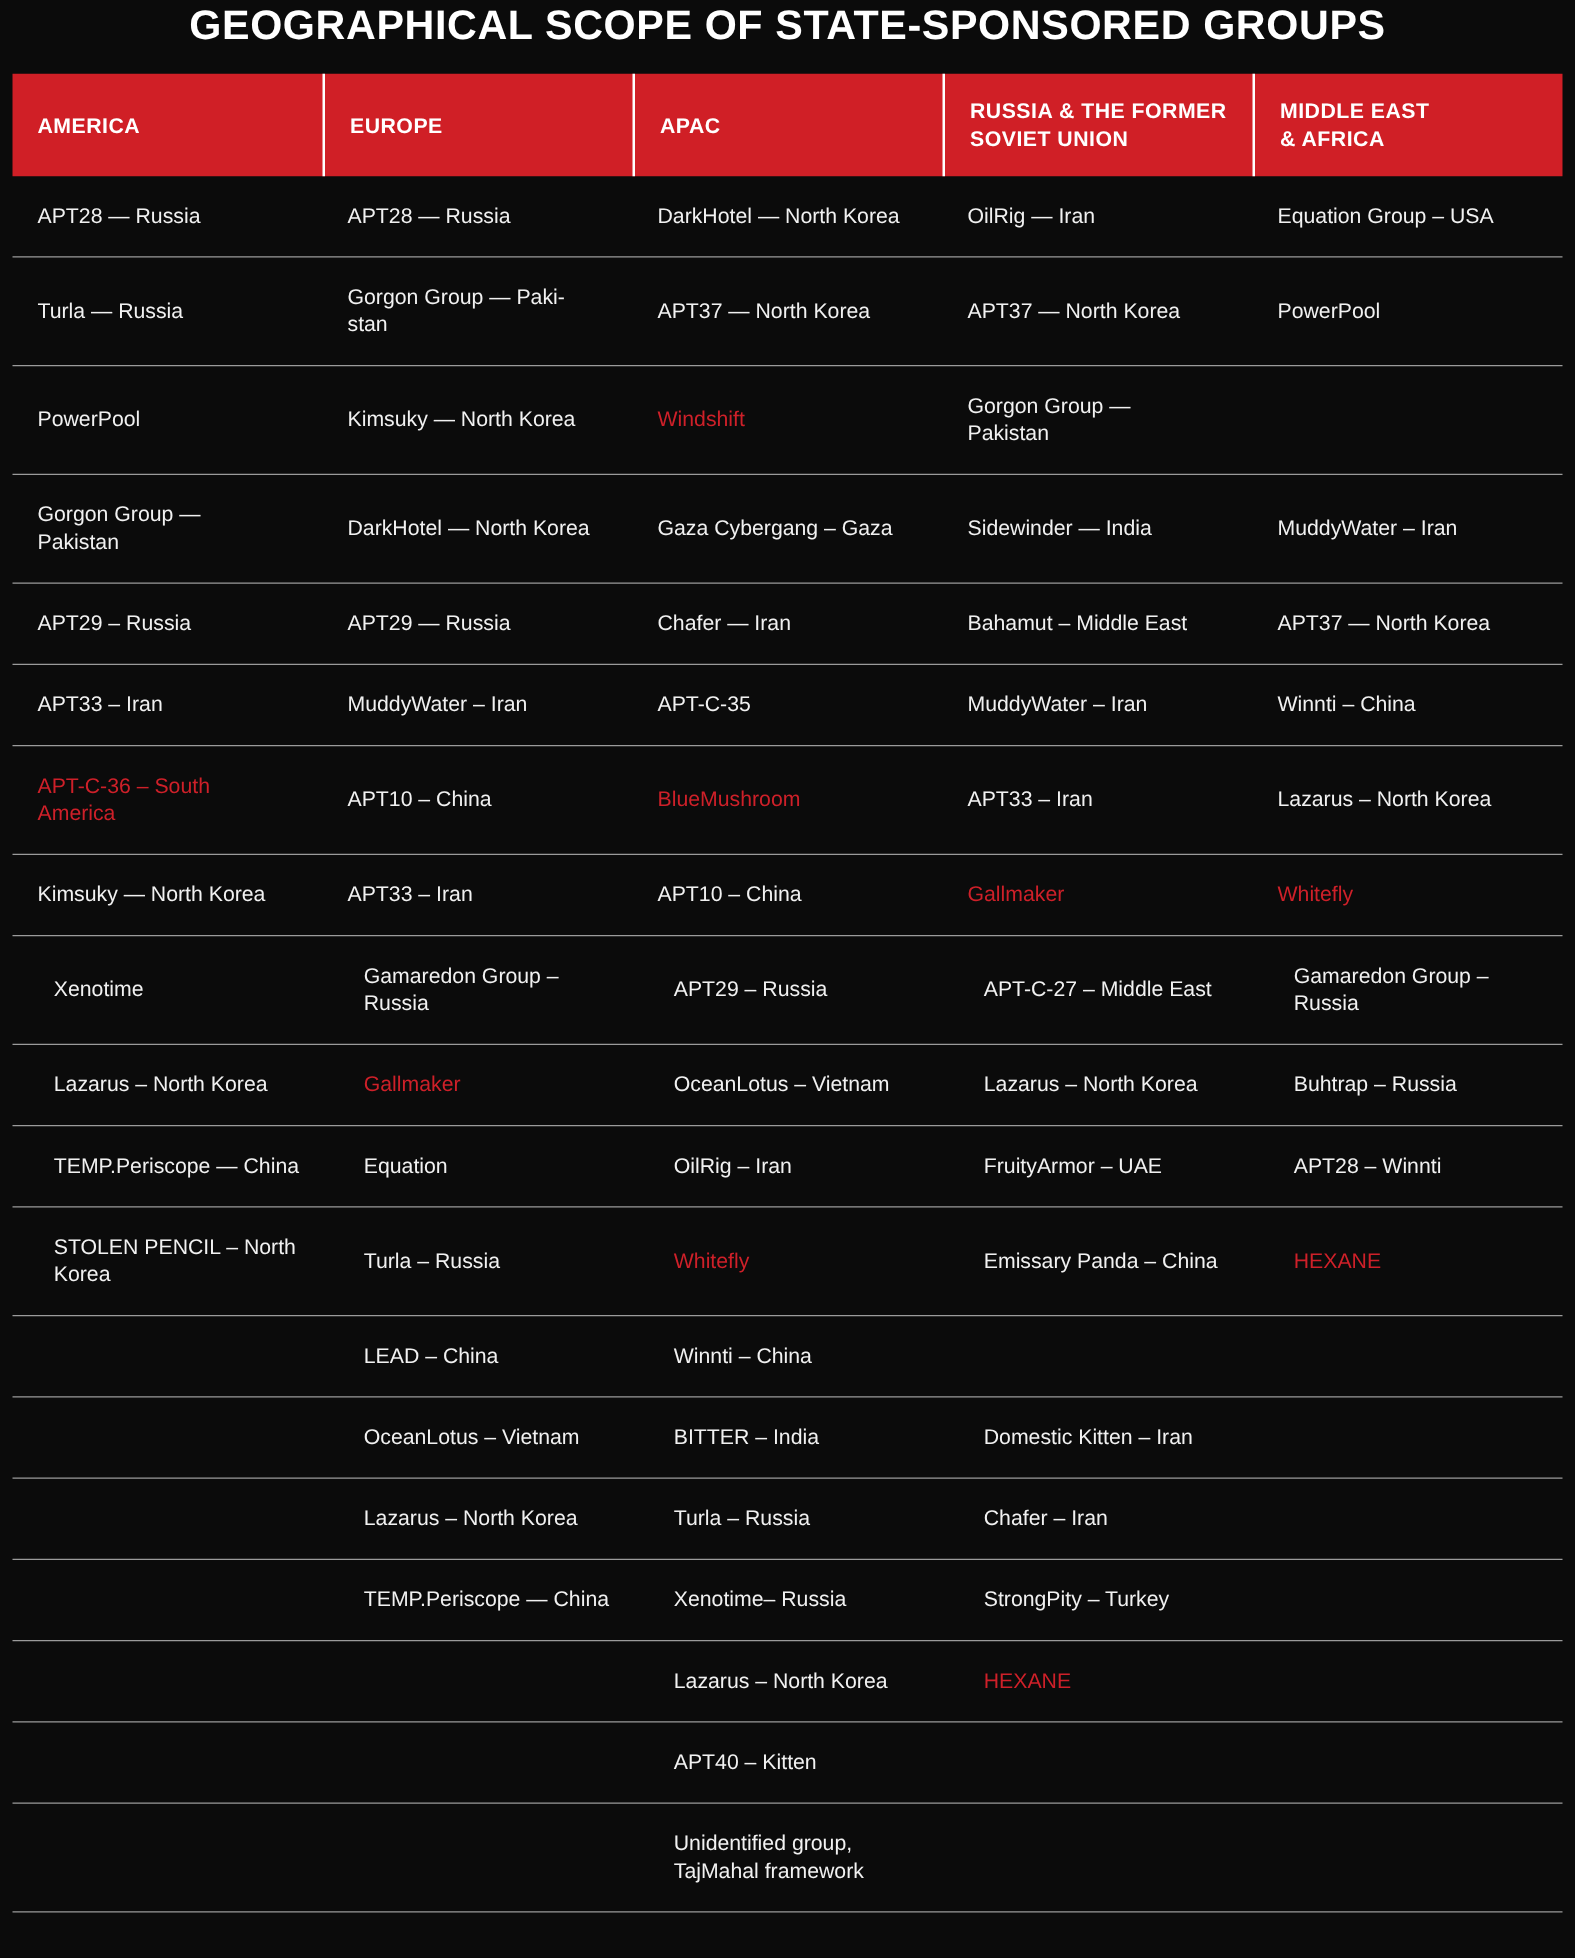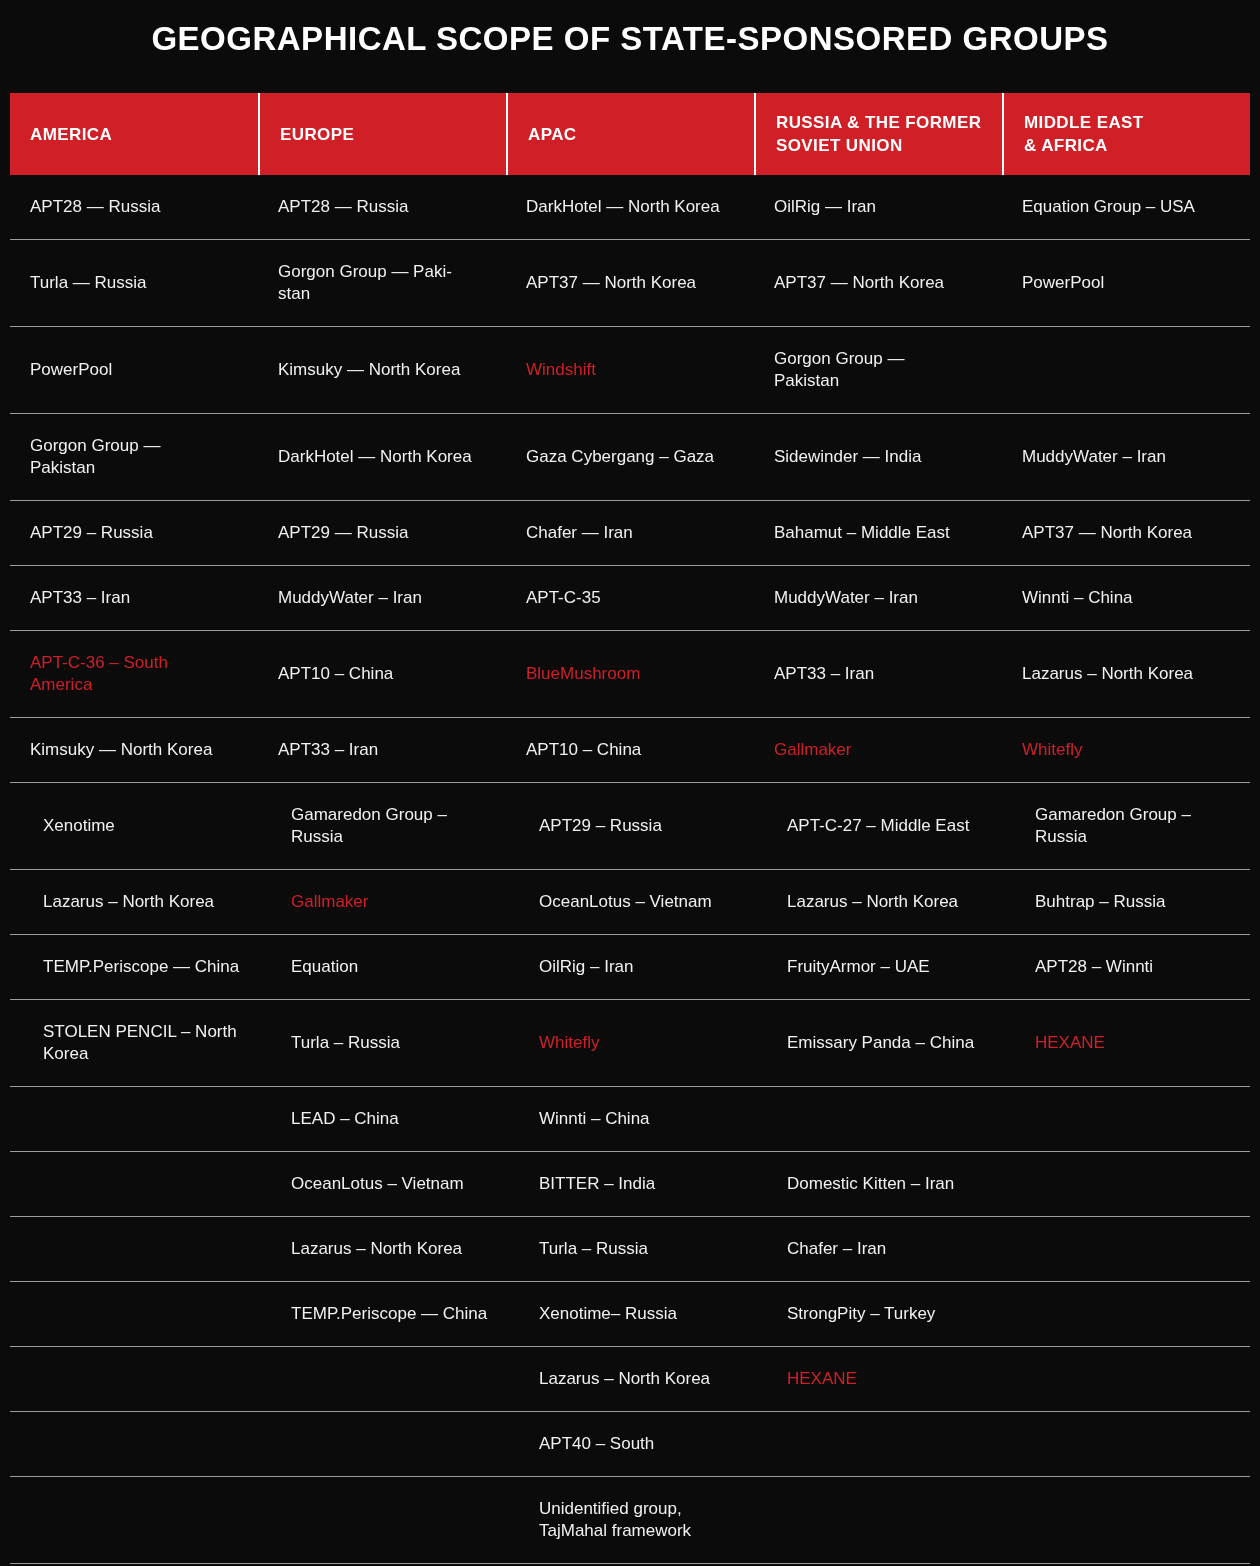--- a/index.html
+++ b/index.html
@@ -21,25 +21,24 @@
     width: 1260px;
     height: 1566px;
     background: var(--bg);
   }
   .title {
     color: #ffffff;
     font-weight: bold;
     font-size: 33px;
     line-height: 40px;
     text-align: center;
-    padding-top: 19px;
     letter-spacing: 0.5px;
   }
   .table {
-    margin: 34px 10px 0 10px;
+    margin: 19px 10px 0 10px;
   }
   .header-row {
     display: grid;
     grid-template-columns: repeat(5, 1fr);
     background: var(--header-bg);
     height: 82px;
   }
   .hcell {
     display: flex;
     align-items: center;
@@ -209,21 +208,21 @@
         <div class="row indent">
           <div class="cell"></div>
           <div class="cell"></div>
           <div class="cell">Lazarus – North Korea</div>
           <div class="cell red">HEXANE</div>
           <div class="cell"></div>
         </div>
         <div class="row indent">
           <div class="cell"></div>
           <div class="cell"></div>
-          <div class="cell">APT40 – South</div>
+          <div class="cell">APT40 – Kitten</div>
           <div class="cell"></div>
           <div class="cell"></div>
         </div>
         <div class="row indent">
           <div class="cell"></div>
           <div class="cell"></div>
           <div class="cell">Unidentified group,
 TajMahal framework</div>
           <div class="cell"></div>
           <div class="cell"></div>

